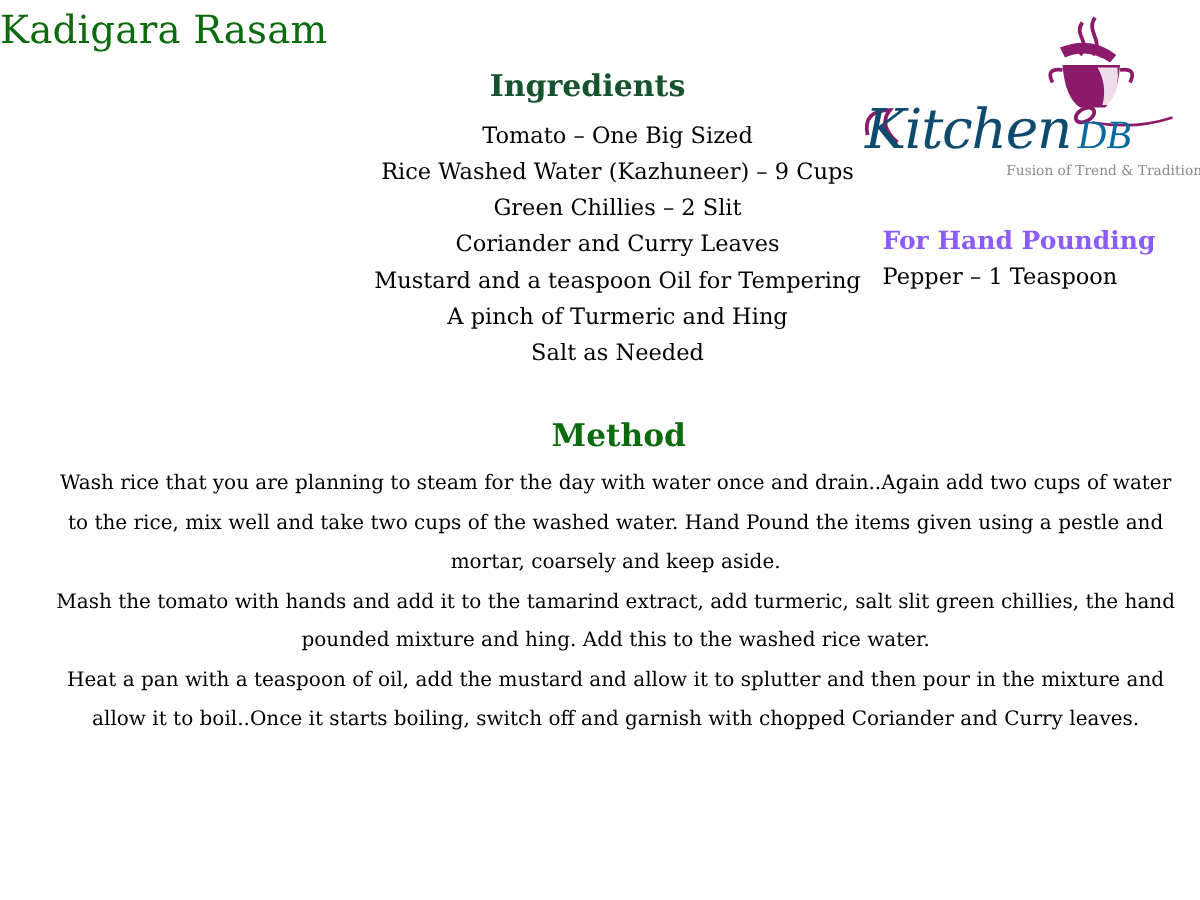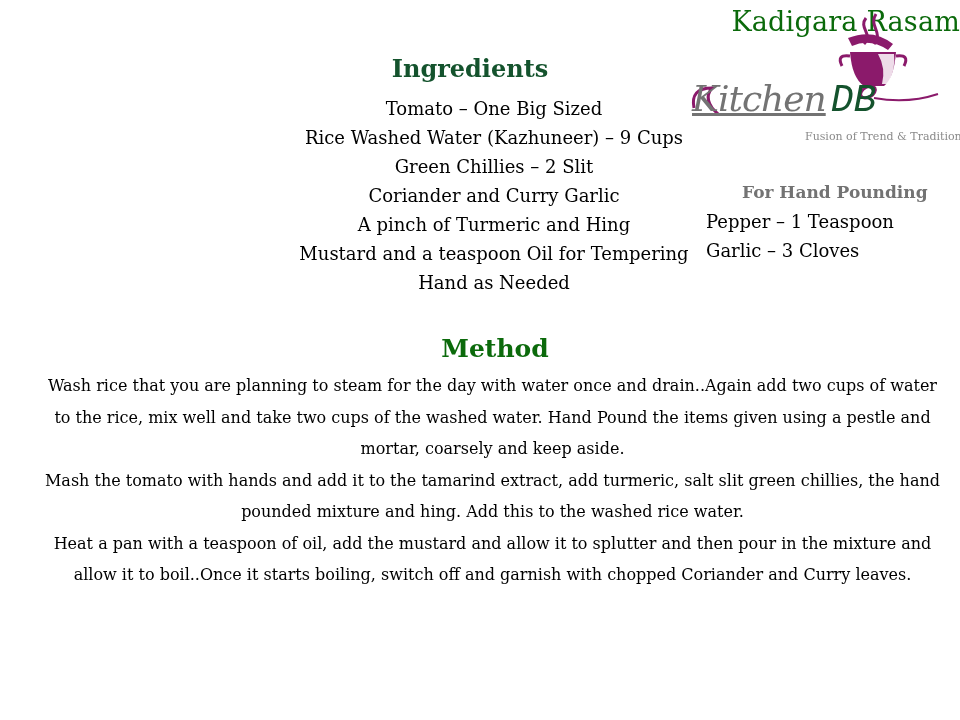--- a/index.html
+++ b/index.html
@@ -1,48 +1,48 @@
 <!DOCTYPE html>
 <html><head>
 <meta charset="utf-8">
 <style>
   html, body { margin: 0; padding: 0; background: #ffffff; }
   body { width: 960px; height: 720px; position: relative; overflow: hidden;
          font-family: "DejaVu Serif", "Liberation Serif", serif; color: #000; }
-  .title { position: absolute; left: 0; width: 960px; top: 6px; text-align: right;
-           font-size: 27px; color: #0b6a0b; letter-spacing: 0.2px; }
+  .title { position: absolute; left: 0; width: 960px; top: 6px; text-align: left;
+           font-size: 31px; color: #0b6a0b; letter-spacing: 0.2px; }
   .ing-heading { position: absolute; left: 250px; width: 440px; top: 54px; text-align: center;
                  font-size: 24px; font-weight: bold; color: #14532d; }
   .ing-list { position: absolute; left: 240px; width: 500px; top: 90px; text-align: center;
               font-size: 18px; line-height: 29px; margin: 4px; padding: 0; list-style: none; }
   .ing-list li { white-space: nowrap; }
   .logo { position: absolute; left: 688px; top: 8px; width: 262px; height: 140px; }
   .hp { position: absolute; left: 706px; top: 178px; width: 240px; font-size: 18px; line-height: 29px; }
-  .hp-heading { color: #737373; font-weight: bold; font-size: 17px; margin-left: 36px; }
+  .hp-heading { color: #8b5cf6; font-weight: bold; font-size: 20px; }
   .hp-list { margin: 0; padding: 0; list-style: none; }
   .method-heading { position: absolute; left: 0; width: 990px; top: 334px; text-align: center;
                     font-size: 25px; font-weight: bold; color: #0b6a0b; }
   .method { position: absolute; left: 40px; width: 905px; top: 370px; text-align: center;
             font-size: 16px; line-height: 31.5px; }
   .method p { margin: 0; }
 </style>
 </head>
 <body>
 
 <div class="title">Kadigara Rasam</div>
 <div class="ing-heading">Ingredients</div>
 
 <ul class="ing-list">
   <li>Tomato – One Big Sized</li>
   <li>Rice Washed Water (Kazhuneer) – 9 Cups</li>
   <li>Green Chillies – 2 Slit</li>
-  <li>Coriander and Curry Garlic</li>
+  <li>Coriander and Curry Leaves</li>
+  <li>Mustard  and a teaspoon Oil for Tempering</li>
   <li>A pinch of Turmeric and Hing</li>
-  <li>Mustard  and a teaspoon Oil for Tempering</li>
-  <li>Hand as Needed</li>
+  <li>Salt as Needed</li>
 </ul>
 
 <div class="logo">
   <svg width="262" height="140" viewBox="0 0 262 140">
 
     <path d="M178 10 C170 20, 186 26, 176 36" stroke="#8b1a6b" stroke-width="3" fill="none"></path>
     <path d="M188 6 C180 18, 196 24, 186 36" stroke="#8b1a6b" stroke-width="3" fill="none"></path>
 
     <path d="M160 30 Q185 20 205 36 L200 42 Q182 30 164 38 Z" fill="#8b1a6b"></path>
 
@@ -50,31 +50,30 @@
     <path d="M190 46 Q198 60 194 76 L200 76 Q208 60 206 46 Z" fill="#ffffff" opacity="0.85"></path>
     <path d="M162 48 Q148 46 154 58" stroke="#8b1a6b" stroke-width="3" fill="none"></path>
     <path d="M208 48 Q222 46 216 58" stroke="#8b1a6b" stroke-width="3" fill="none"></path>
 
     <ellipse cx="180" cy="84" rx="8" ry="5" fill="none" stroke="#8b1a6b" stroke-width="3" transform="rotate(-30 180 84)"></ellipse>
     <path d="M186 90 Q220 96 250 86" stroke="#8b1a6b" stroke-width="2" fill="none"></path>
 
     <path d="M6 100 Q2 80 24 80 Q14 92 30 106" stroke="#8b1a6b" stroke-width="3" fill="none"></path>
   </svg>
   <div style="position:absolute;left:4px;top:70px;white-space:nowrap;">
-    <span style="font-family:'DejaVu Serif',serif;font-style:italic;font-size:36px;color:#737373;letter-spacing:-1px;text-decoration:underline;">Kitchen</span>
-    <span style="font-family:Liberation Mono, monospace;font-style:italic;font-size:38px;color:#14532d;">DB</span>
+    <span style="font-family:'DejaVu Serif',serif;font-style:italic;font-size:44px;color:#0c4a6e;letter-spacing:-1px;">Kitchen</span>
+    <span style="font-family:Liberation Serif, serif;font-style:italic;font-size:32px;color:#0369a1;">DB</span>
   </div>
   <div style="position:absolute;left:117px;top:122px;font-family:'DejaVu Serif',serif;font-size:11px;color:#8a8a8a;white-space:nowrap;">Fusion of Trend &amp; Tradition</div>
 </div>
 
 <div class="hp">
   <div class="hp-heading">For Hand Pounding</div>
   <ul class="hp-list">
     <li>Pepper – 1 Teaspoon</li>
-    <li>Garlic – 3 Cloves</li>
   </ul>
 </div>
 
 <div class="method-heading">Method</div>
 <div class="method">
   <p>Wash rice that you are planning to steam for the day with water once and drain..Again add two cups of water to the rice, mix well and take two cups of the washed water. Hand Pound the items given using a pestle and mortar, coarsely and keep aside.</p>
   <p>Mash the tomato with hands and add it to the tamarind extract, add turmeric, salt slit green chillies, the hand pounded mixture and hing. Add this to the washed rice water.</p>
   <p>Heat a pan with a teaspoon of oil, add the mustard and allow it to splutter and then pour in the mixture and allow it to boil..Once it starts boiling, switch off and garnish with chopped Coriander and Curry leaves.</p>
 </div>
 

